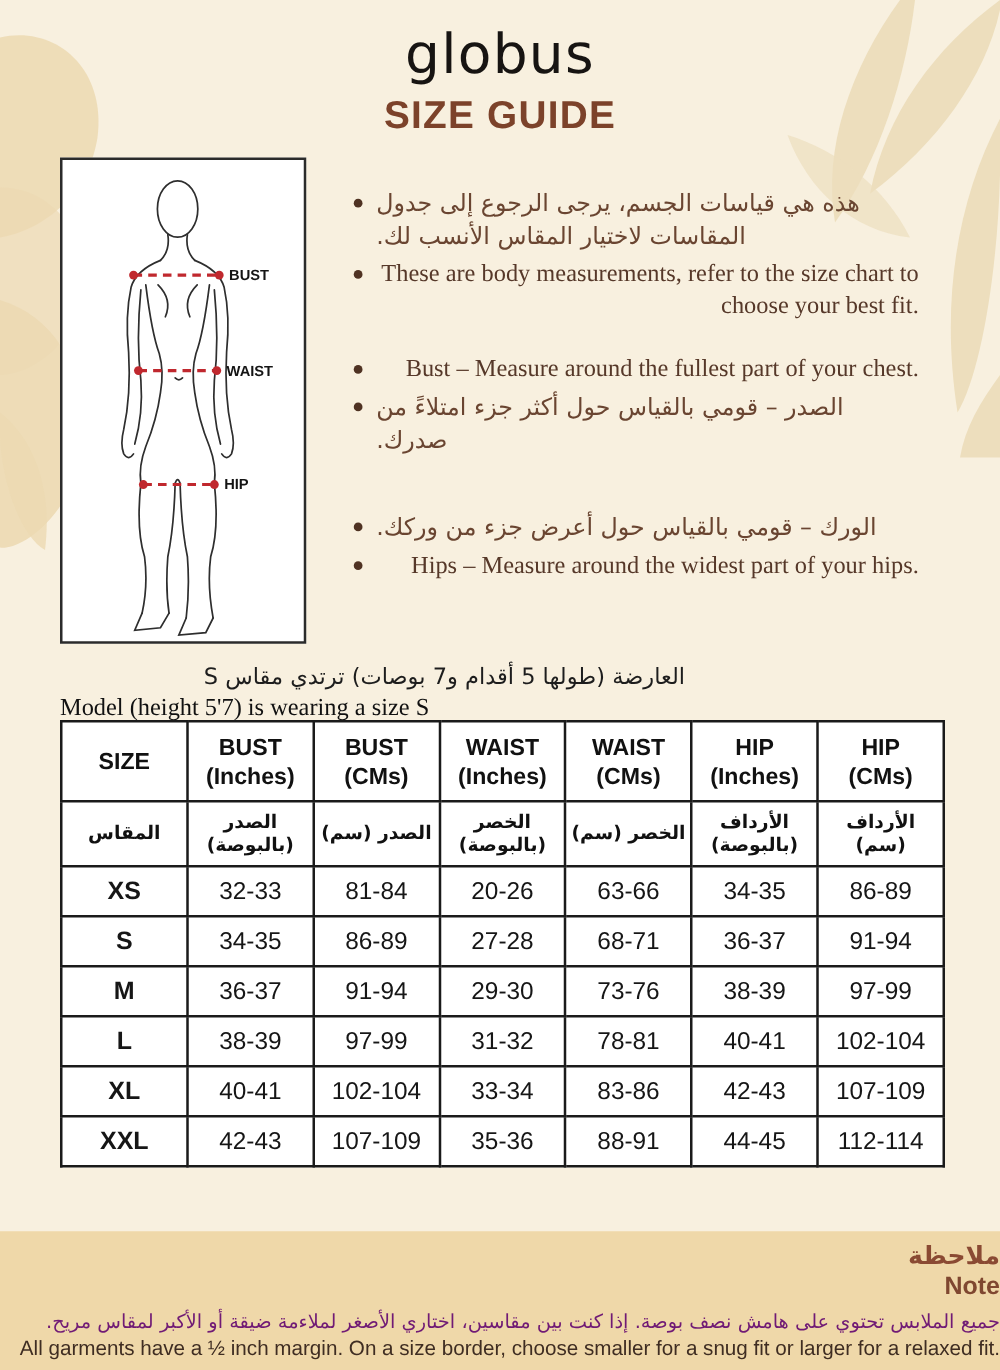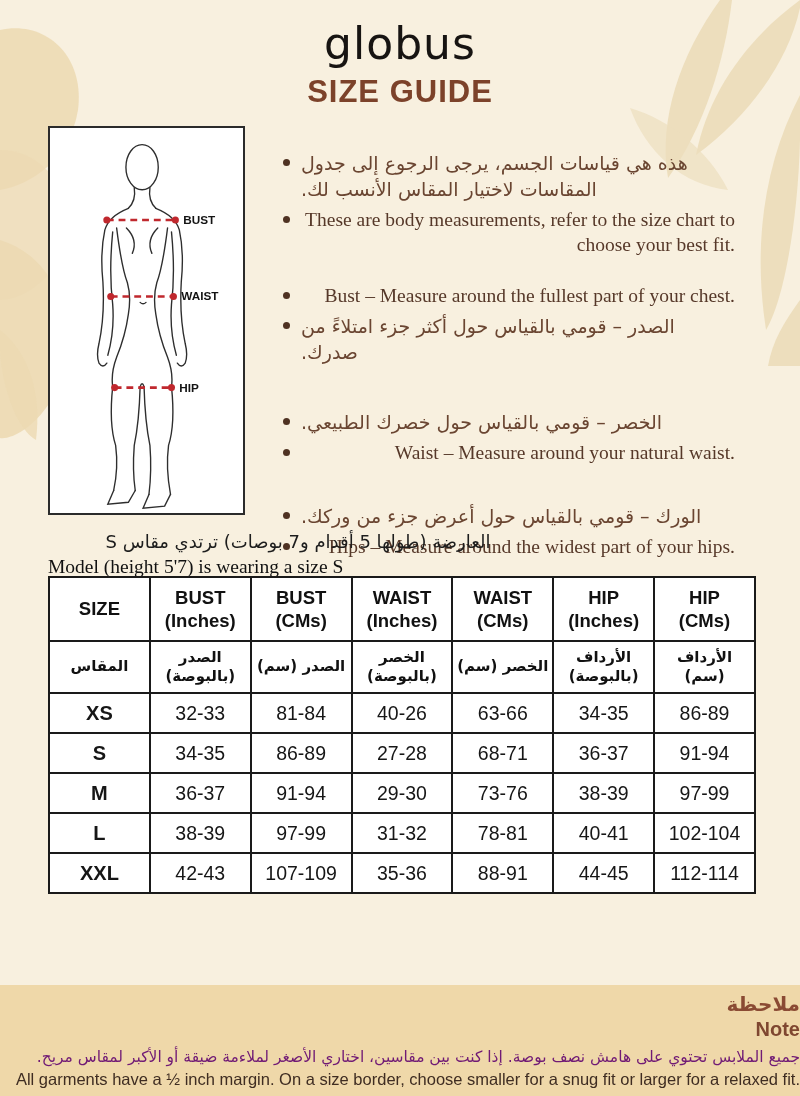--- a/index.html
+++ b/index.html
@@ -41,21 +41,21 @@
   .b-text-ar{
     flex:1;font-size:19px;line-height:26px;color:#6A4531;
     font-family:"DejaVu Sans",sans-serif;text-align:left;
   }
   .b-text-en{
     flex:1;font-size:19.5px;line-height:25px;color:#563829;
     font-family:"Liberation Serif","DejaVu Serif",serif;text-align:right;
   }
 
   .model-note{position:absolute;left:48px;top:530px;width:500px;}
-  .model-ar{font-size:18px;line-height:24px;color:#1d1d1d;font-family:"DejaVu Sans",sans-serif;text-align:center;}
+  .model-ar{font-size:18px;line-height:24px;color:#1d1d1d;font-family:"DejaVu Sans",sans-serif;text-align:right;}
   .model-en{font-size:19.5px;line-height:25px;color:#111;font-family:"Liberation Serif","DejaVu Serif",serif;}
 
   table.size-table{
     position:absolute;left:48px;top:576px;width:708px;
     border-collapse:collapse;table-layout:fixed;background:#fff;
   }
   table.size-table td,table.size-table th{
     border:2px solid #1a1a1a;text-align:center;vertical-align:middle;
     padding:0 2px;background:#fff;
   }
@@ -166,30 +166,20 @@
     </div>
   </div>
   <div class="bullet-group g2">
     <div class="b-item">
       <span class="b-dot"></span>
       <span class="b-text-en">Bust – Measure around the fullest part of your chest.</span>
     </div>
     <div class="b-item">
       <span class="b-dot"></span>
       <span class="b-text-ar" dir="rtl">الصدر – قومي بالقياس حول أكثر جزء امتلاءً من صدرك.</span>
-    </div>
-  </div>
-  <div class="bullet-group g3">
-    <div class="b-item">
-      <span class="b-dot"></span>
-      <span class="b-text-ar" dir="rtl">الخصر – قومي بالقياس حول خصرك الطبيعي.</span>
-    </div>
-    <div class="b-item">
-      <span class="b-dot"></span>
-      <span class="b-text-en">Waist – Measure around your natural waist.</span>
     </div>
   </div>
   <div class="bullet-group g4">
     <div class="b-item">
       <span class="b-dot"></span>
       <span class="b-text-ar" dir="rtl">الورك – قومي بالقياس حول أعرض جزء من وركك.</span>
     </div>
     <div class="b-item">
       <span class="b-dot"></span>
       <span class="b-text-en">Hips – Measure around the widest part of your hips.</span>
@@ -228,21 +218,21 @@
 (بالبوصة)</th>
     <th dir="rtl">الخصر (سم)</th>
     <th dir="rtl">الأرداف
 (بالبوصة)</th>
     <th dir="rtl">الأرداف (سم)</th>
   </tr>
   <tr class="h-data">
     <td class="size-cell">XS</td>
     <td>32-33</td>
     <td>81-84</td>
-    <td>40-26</td>
+    <td>20-26</td>
     <td>63-66</td>
     <td>34-35</td>
     <td>86-89</td>
   </tr>
   <tr class="h-data">
     <td class="size-cell">S</td>
     <td>34-35</td>
     <td>86-89</td>
     <td>27-28</td>
     <td>68-71</td>
@@ -261,20 +251,29 @@
   <tr class="h-data">
     <td class="size-cell">L</td>
     <td>38-39</td>
     <td>97-99</td>
     <td>31-32</td>
     <td>78-81</td>
     <td>40-41</td>
     <td>102-104</td>
   </tr>
   <tr class="h-data">
+    <td class="size-cell">XL</td>
+    <td>40-41</td>
+    <td>102-104</td>
+    <td>33-34</td>
+    <td>83-86</td>
+    <td>42-43</td>
+    <td>107-109</td>
+  </tr>
+  <tr class="h-data">
     <td class="size-cell">XXL</td>
     <td>42-43</td>
     <td>107-109</td>
     <td>35-36</td>
     <td>88-91</td>
     <td>44-45</td>
     <td>112-114</td>
   </tr>
   </tbody>
 </table>

